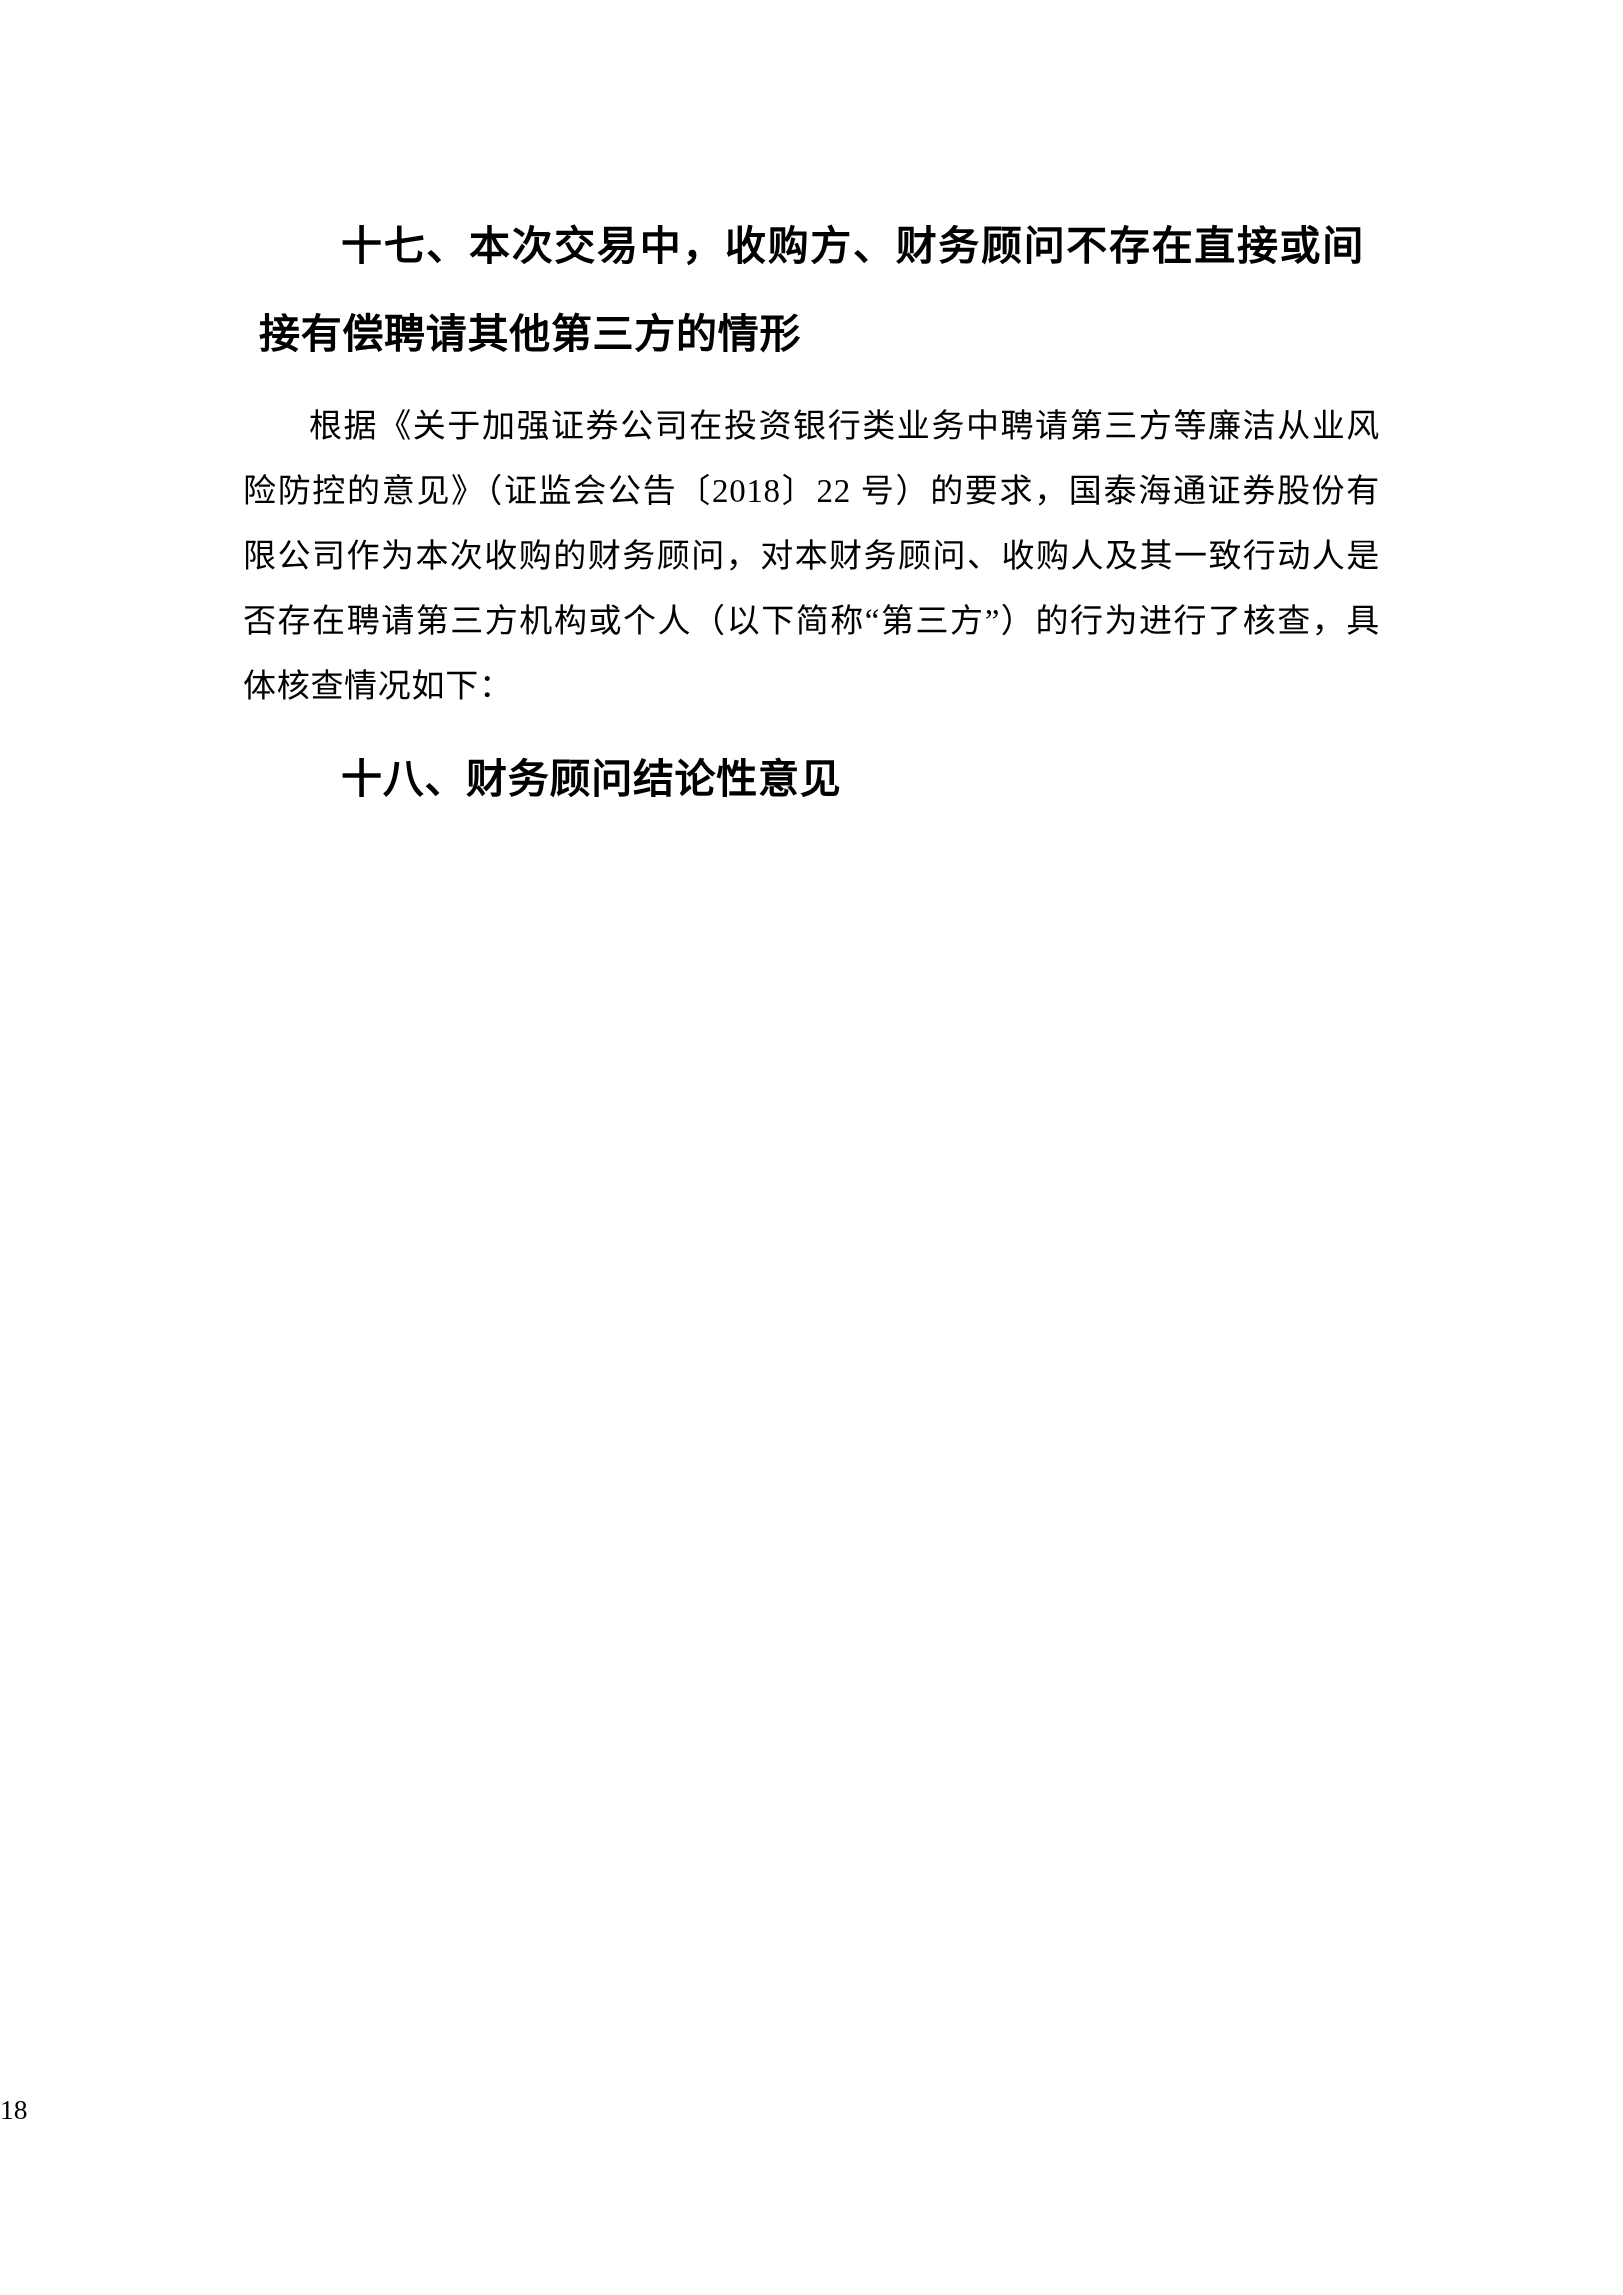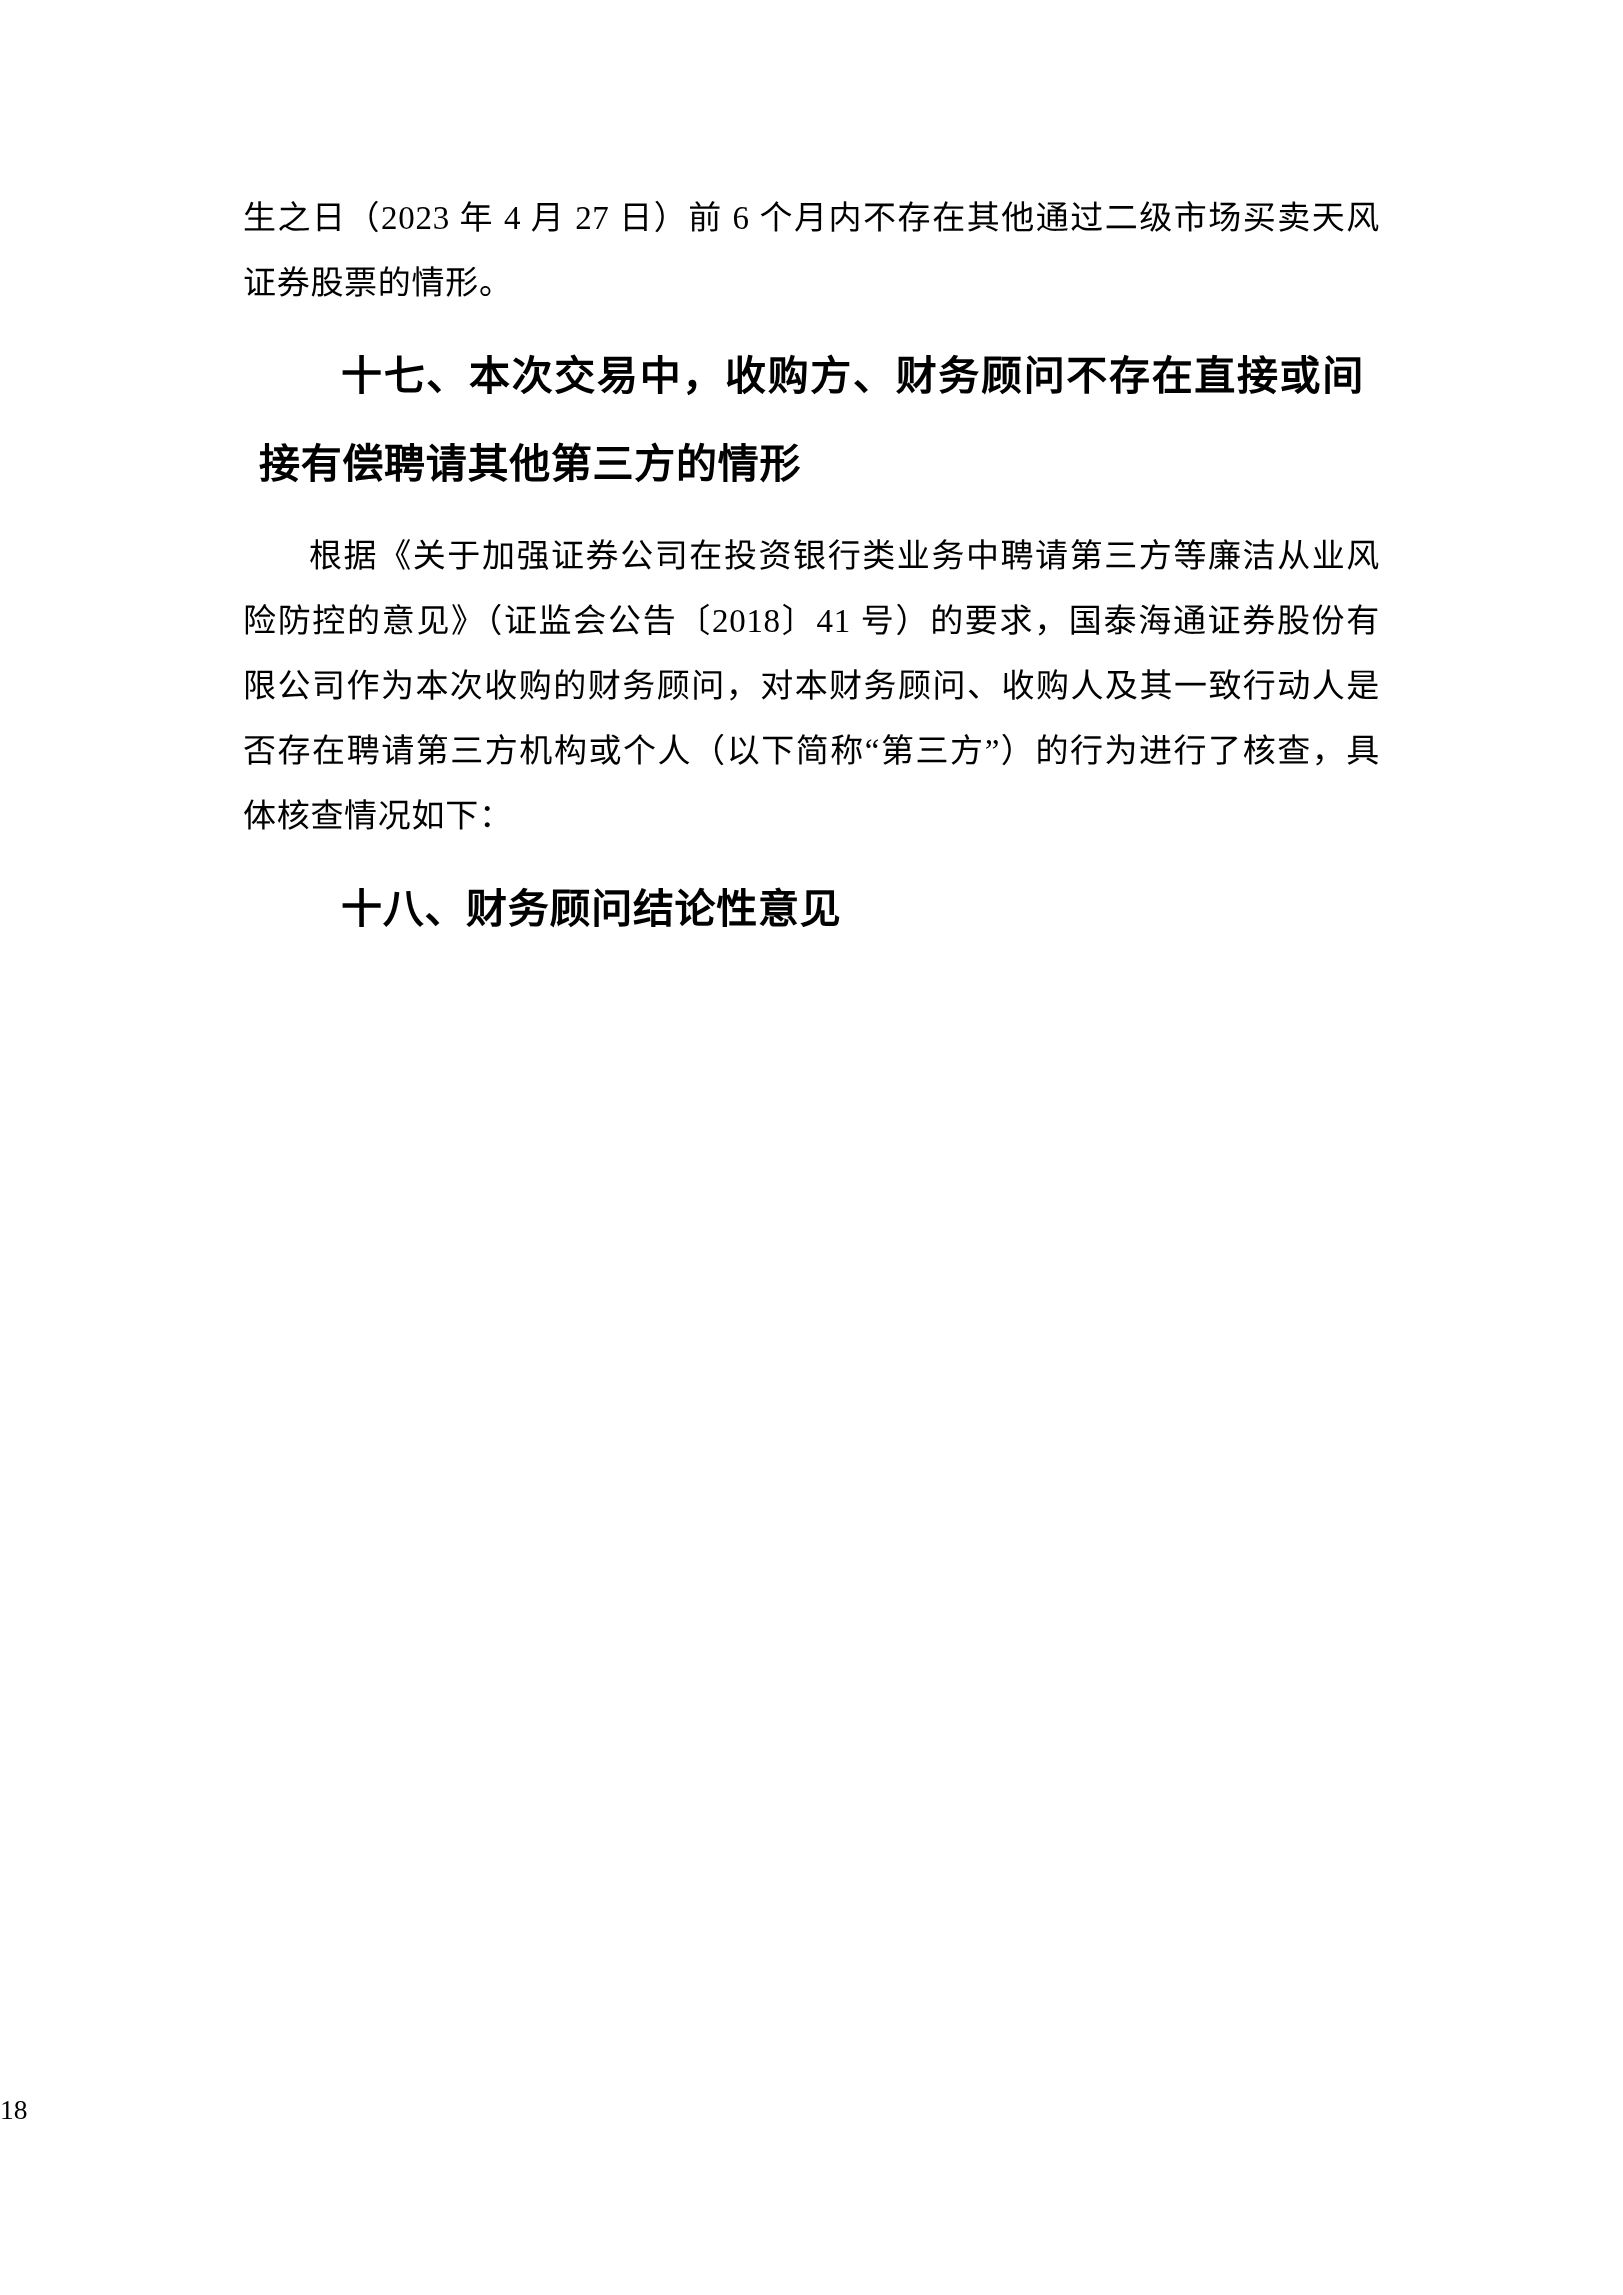--- a/index.html
+++ b/index.html
@@ -66,25 +66,24 @@
     line-height: 33px;
     font-family: Liberation Serif, serif;
   }
 </style>
 </head>
 <body>
 
 <div class="page">
   <div class="content">
 
-    <p class="body-para">生之日（2023 年 4 月 27 日）前 6 个月内不存在其他通过二级市场买卖天风证券股票的情形。</p>
 
     <h2 class="heading indent-first">十七、本次交易中，收购方、财务顾问不存在直接或间接有偿聘请其他第三方的情形</h2>
 
-    <p class="body-para indent">根据《关于加强证券公司在投资银行类业务中聘请第三方等廉洁从业风险防控的意见》（证监会公告〔2018〕41 号）的要求，国泰海通证券股份有限公司作为本次收购的财务顾问，对本财务顾问、收购人及其一致行动人是否存在聘请第三方机构或个人（以下简称“第三方”）的行为进行了核查，具体核查情况如下：</p>
+    <p class="body-para indent">根据《关于加强证券公司在投资银行类业务中聘请第三方等廉洁从业风险防控的意见》（证监会公告〔2018〕22 号）的要求，国泰海通证券股份有限公司作为本次收购的财务顾问，对本财务顾问、收购人及其一致行动人是否存在聘请第三方机构或个人（以下简称“第三方”）的行为进行了核查，具体核查情况如下：</p>
 
 
 
     <h2 class="heading indent-first">十八、财务顾问结论性意见</h2>
 
 
   </div>
 
   <div class="footer-pageno">18</div>
 </div>

